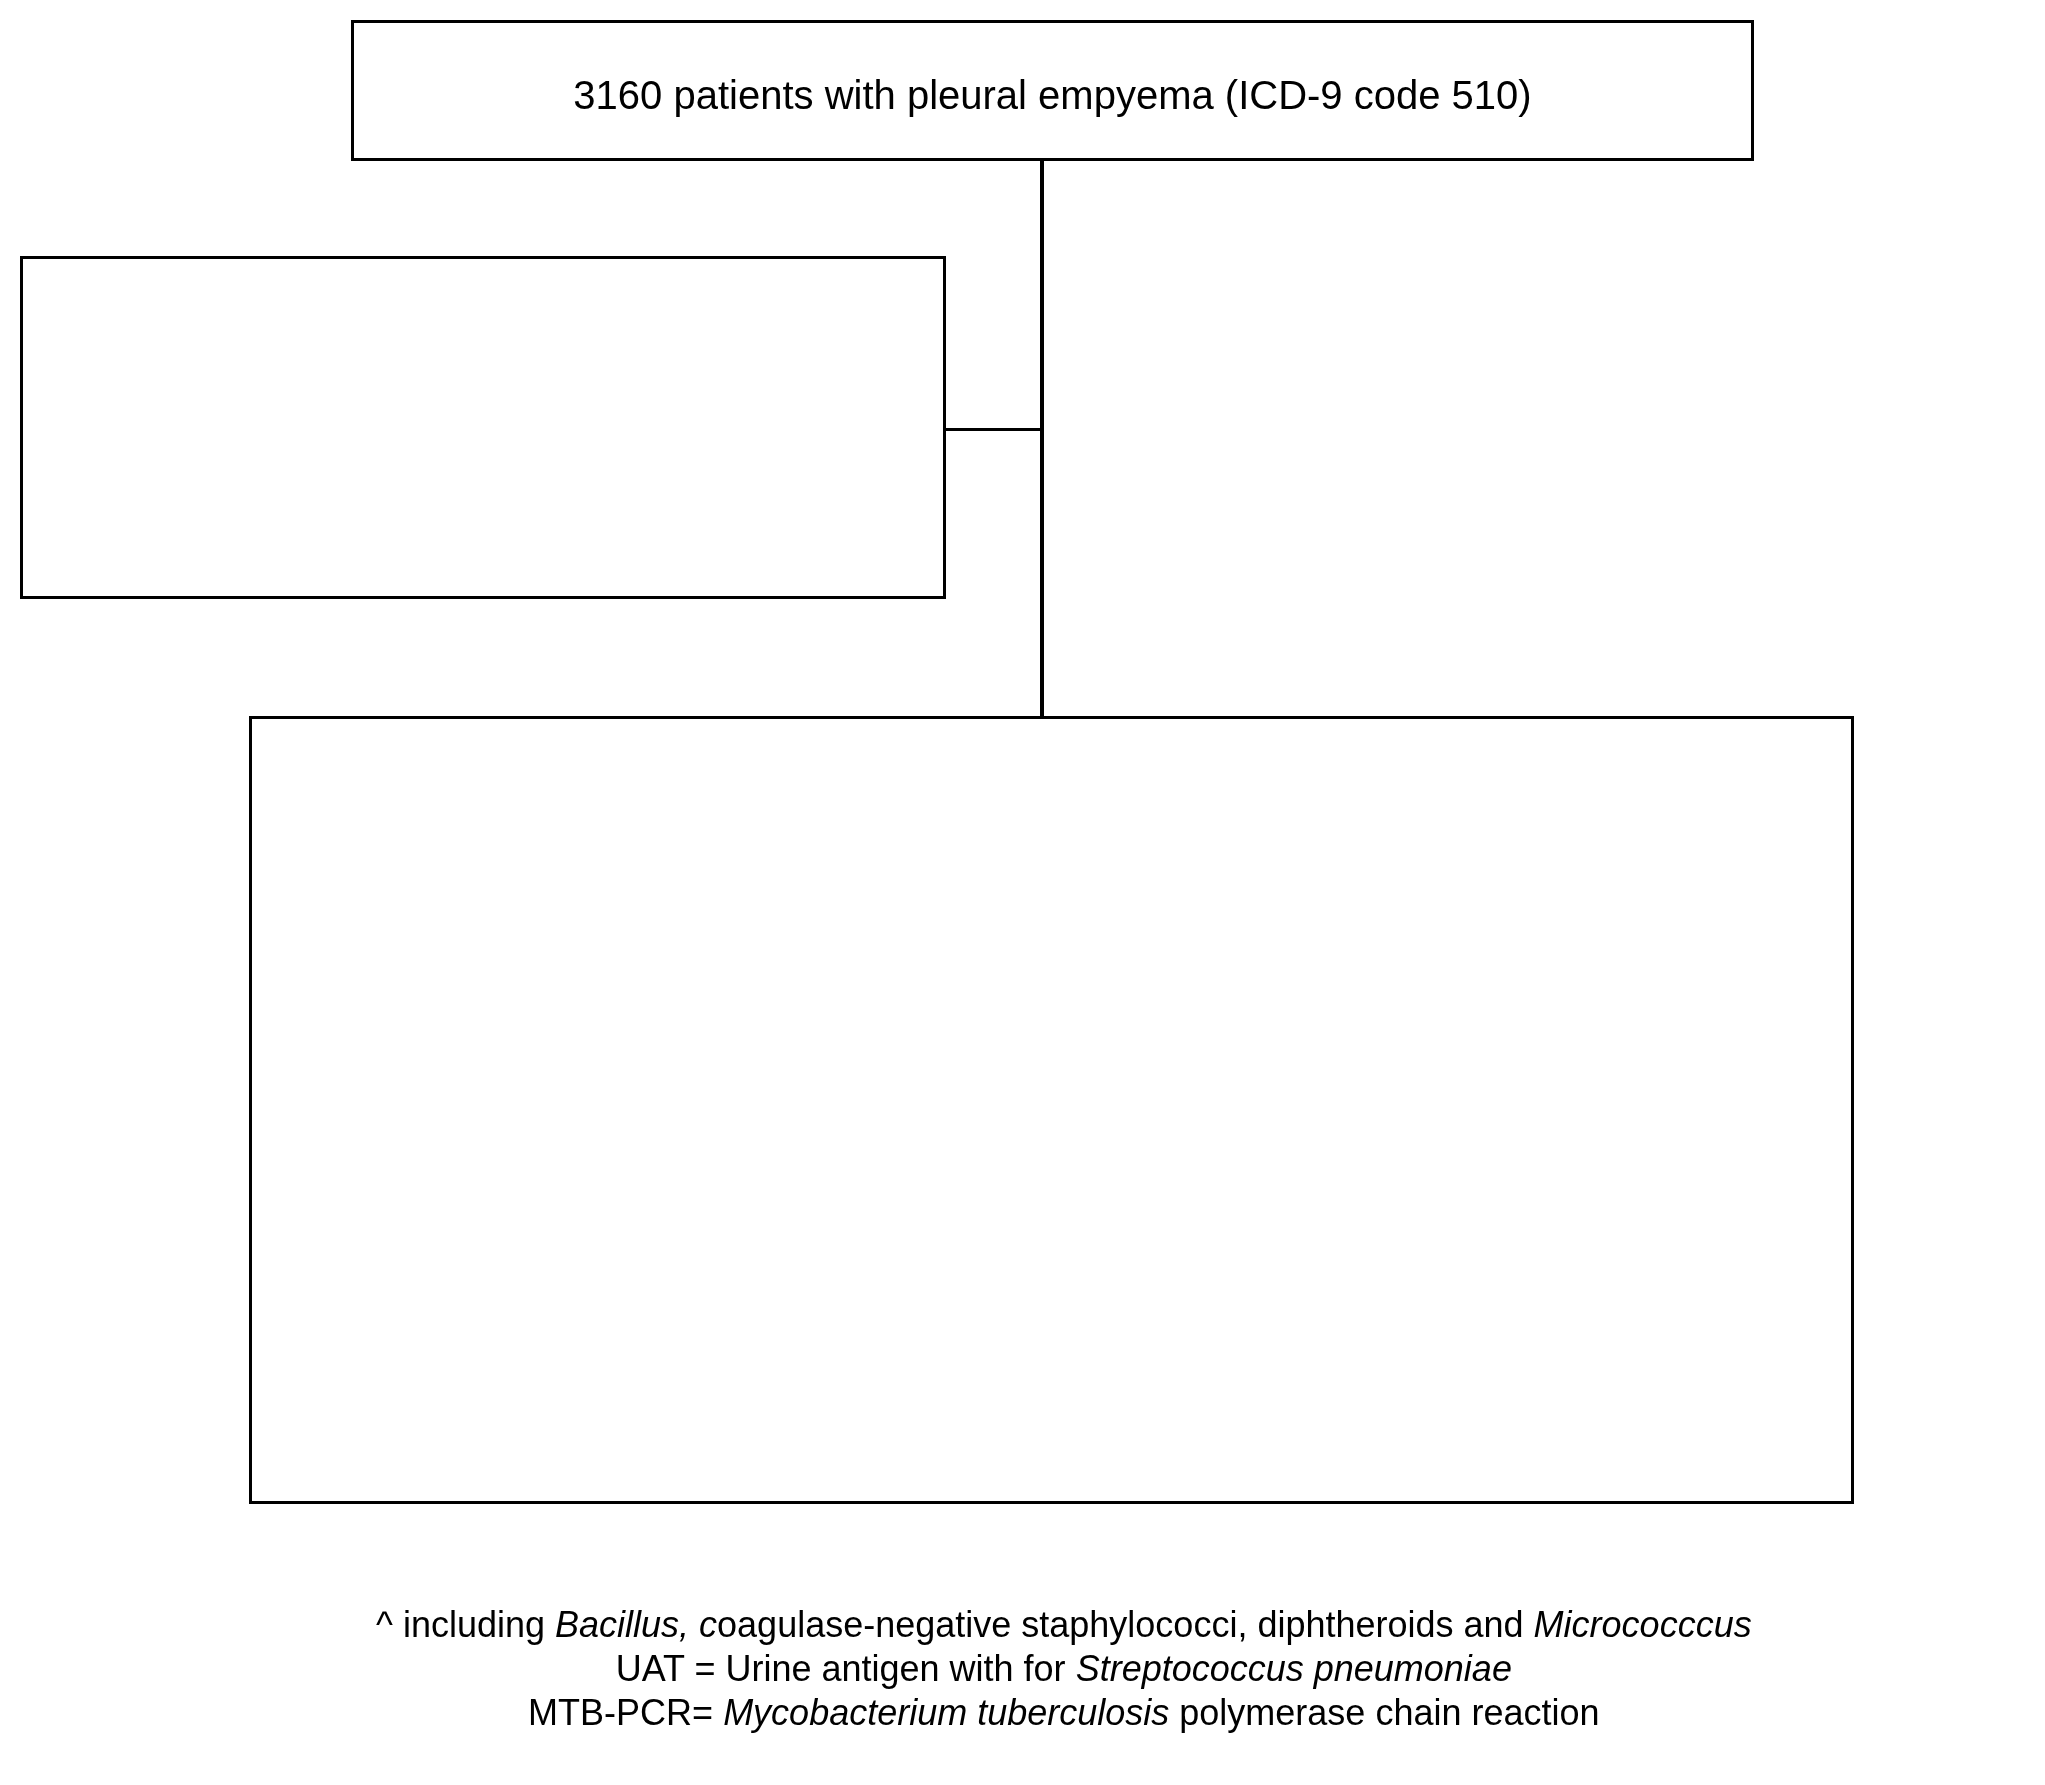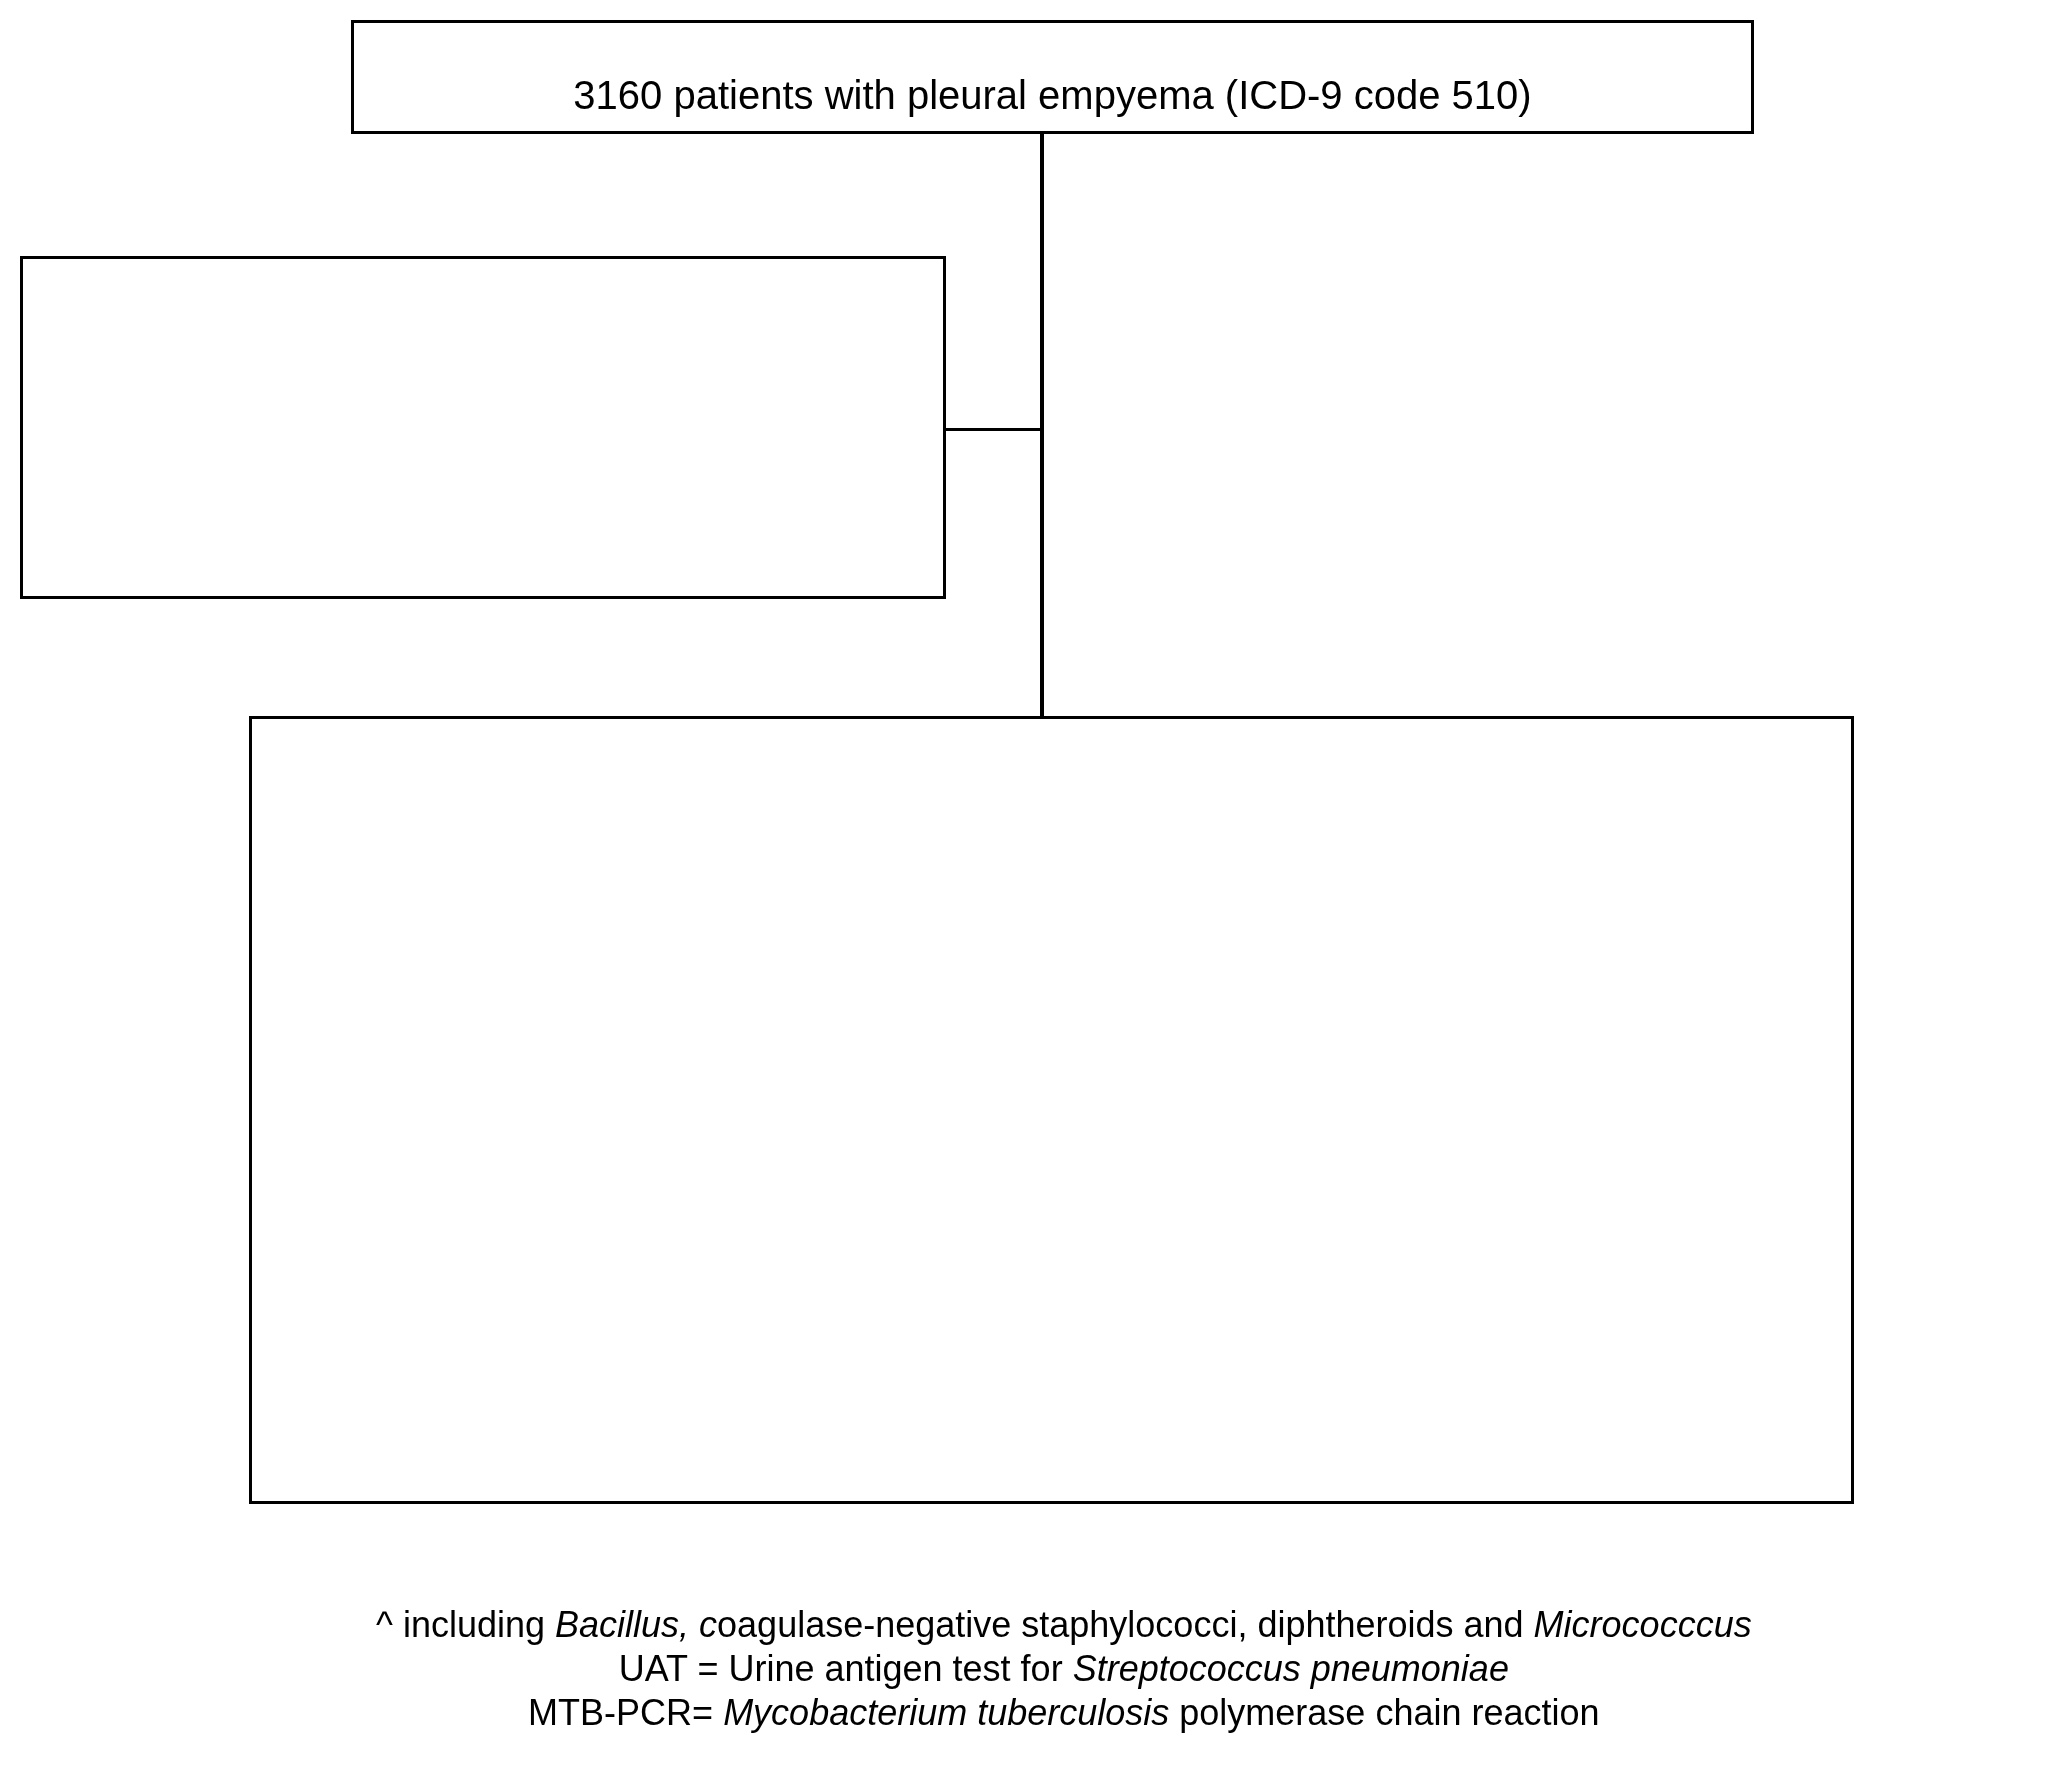--- a/index.html
+++ b/index.html
@@ -23,21 +23,21 @@
     box-sizing: border-box;
     border: 3.8px solid #000000;
     background: #ffffff;
     z-index: 3;
   }
 
   #box-top {
     left: 351px;
     top: 20.4px;
     width: 1403px;
-    height: 114px;
+    height: 141px;
   }
   #box-excluded {
     left: 20.4px;
     top: 256px;
     width: 926px;
     height: 343px;
   }
   #box-included {
     left: 249px;
     top: 716px;
@@ -193,19 +193,19 @@
     <div class="line lvl2">
       <span>-</span>
       <span>9 sputum MTB-PCR positive</span>
     </div>
 
   </div>
 
   <div id="footnotes">
     <div class="fn-line"><span>^ including </span><span class="it">Bacillus, c</span><span>oagulase-negative staphylococci, diphtheroids and </span><span class="it">Micrococccus</span></div>
 
-    <div class="fn-line"><span>UAT = Urine antigen test for </span><span class="it">Streptococcus pneumoniae</span></div>
+    <div class="fn-line"><span>UAT = Urine antigen with for </span><span class="it">Streptococcus pneumoniae</span></div>
 
     <div class="fn-line"><span>MTB-PCR= </span><span class="it">Mycobacterium tuberculosis</span><span> polymerase chain reaction</span></div>
   </div>
 
 </div>
 
 
 </body></html>

